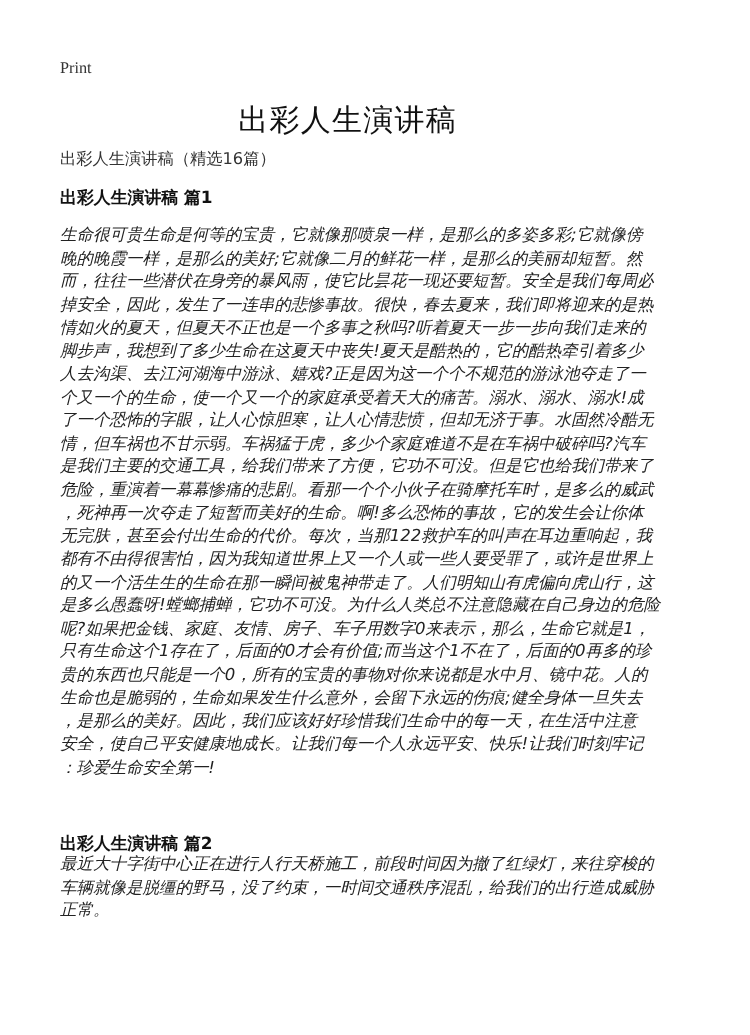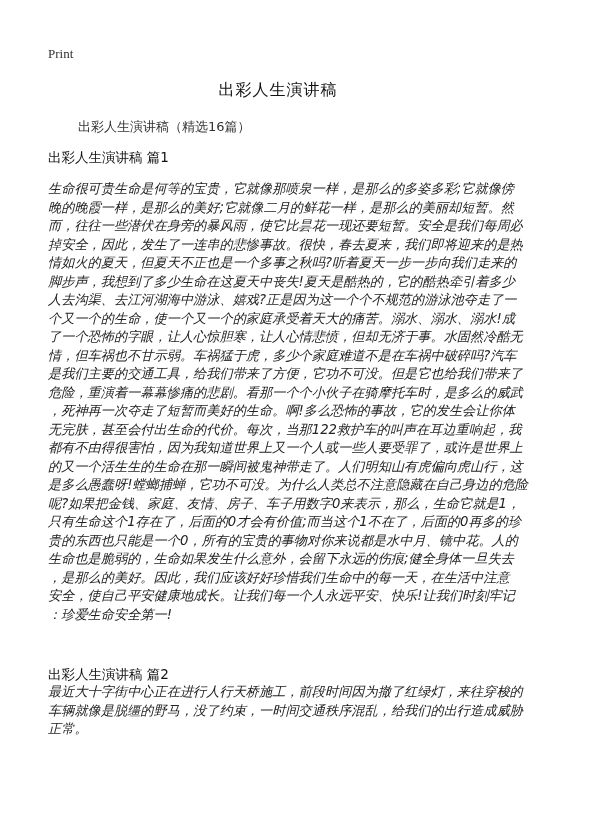--- a/index.html
+++ b/index.html
@@ -1,23 +1,23 @@
 <!DOCTYPE html>
 <html><head>
 <meta charset="utf-8">
 <style>
   html, body { margin:0; padding:0; background:#ffffff; }
   body { width:600px; height:828px; overflow:hidden; position:relative;
          font-family:"DejaVu Sans", sans-serif; color:#1a1a1a; }
   .print-label { position:absolute; left:48px; top:46px; font-family:"Liberation Serif", serif;
          font-size:13px; color:#333; }
   .title { position:absolute; left:0; width:556px; top:80px; text-align:center;
-         font-size:16px; letter-spacing:1px; color:#111; }
-  .subtitle { position:absolute; left:48px; top:118px; font-size:13px; color:#333;margin-left:30px; }
-  .heading { position:absolute; left:48px; font-size:13.5px; font-weight:normal; color:#111; }
+         font-size:24px; letter-spacing:1px; color:#111; }
+  .subtitle { position:absolute; left:48px; top:118px; font-size:13px; color:#333; }
+  .heading { position:absolute; left:48px; font-size:13.5px; font-weight:bold; color:#111; }
   .h1 { top:149px; }
   .h2 { top:666px; }
   .para { position:absolute; left:48px; width:490px; font-size:13.2px; line-height:18.5px;
          color:#222; text-align:justify; }
   .p1 { top:180px; }
   .p2 { top:683px; }
   .line { display:block; white-space:nowrap;font-style:italic; }
 </style>
 </head>
 <body>

